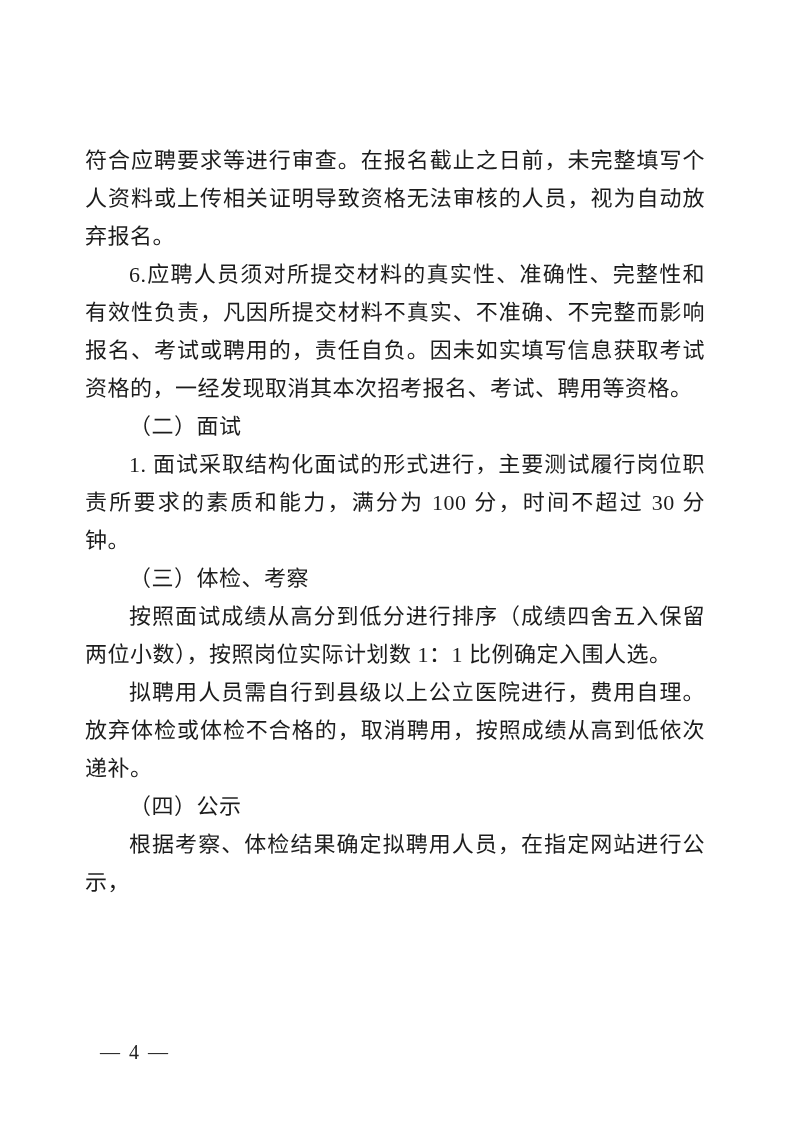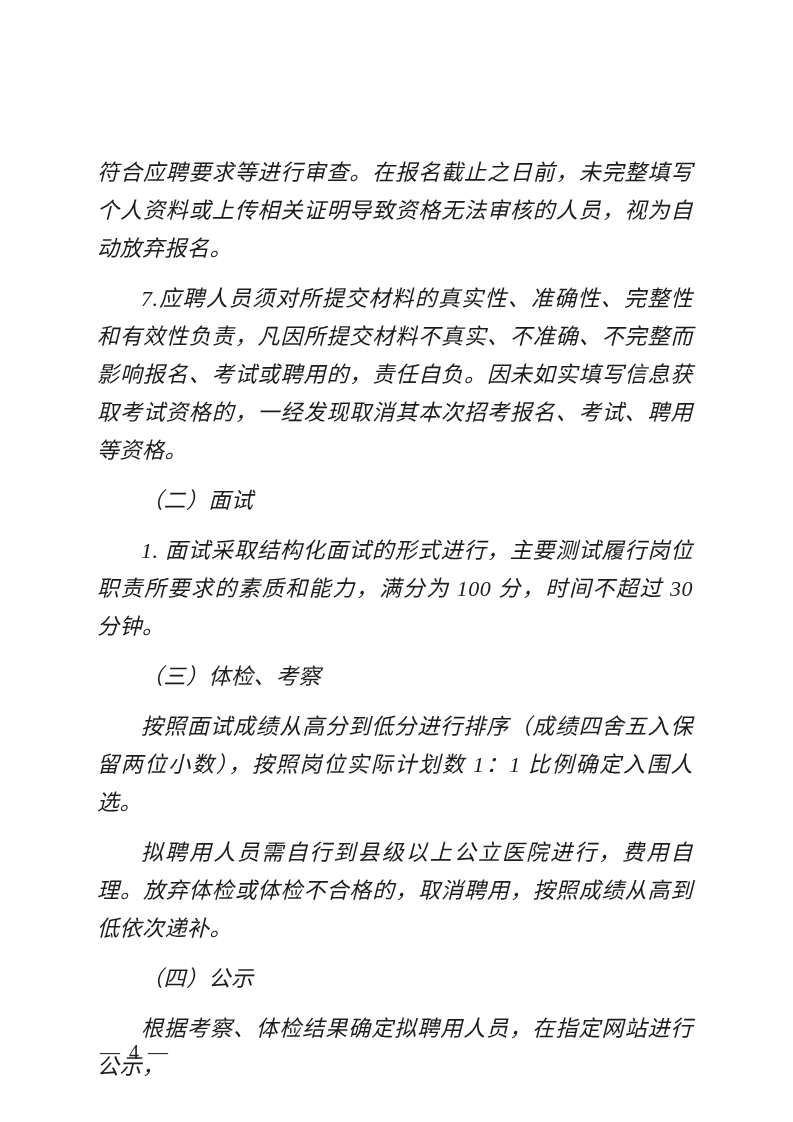--- a/index.html
+++ b/index.html
@@ -21,23 +21,22 @@
     left: 85px;
     top: 142px;
     width: 620px;
     font-size: 22px;
     line-height: 38px;
     text-align: justify;
     text-justify: inter-ideograph;
     letter-spacing: 0.5px;
   }
   .doc-body p {
-    margin: 12px;
+    margin: 0;
     padding: 0;
-    font-style: italic;
   }
   .doc-body p.indent {
     text-indent: 2em;
   }
   .doc-body p.heading {
     
     font-weight: normal;
   }
   .page-footer {
     position: absolute;
@@ -48,21 +47,21 @@
     letter-spacing: 2px;
     color: #222222;
   }
 </style>
 </head>
 <body>
 
 <div class="page">
   <div class="doc-body">
       <p class="body">符合应聘要求等进行审查。在报名截止之日前，未完整填写个人资料或上传相关证明导致资格无法审核的人员，视为自动放弃报名。</p>
-      <p class="body indent">7.应聘人员须对所提交材料的真实性、准确性、完整性和有效性负责，凡因所提交材料不真实、不准确、不完整而影响报名、考试或聘用的，责任自负。因未如实填写信息获取考试资格的，一经发现取消其本次招考报名、考试、聘用等资格。</p>
+      <p class="body indent">6.应聘人员须对所提交材料的真实性、准确性、完整性和有效性负责，凡因所提交材料不真实、不准确、不完整而影响报名、考试或聘用的，责任自负。因未如实填写信息获取考试资格的，一经发现取消其本次招考报名、考试、聘用等资格。</p>
       <p class="heading indent">（二）面试</p>
       <p class="body indent">1. 面试采取结构化面试的形式进行，主要测试履行岗位职责所要求的素质和能力，满分为 100 分，时间不超过 30 分钟。</p>
       <p class="heading indent">（三）体检、考察</p>
       <p class="body indent">按照面试成绩从高分到低分进行排序（成绩四舍五入保留两位小数），按照岗位实际计划数 1：1 比例确定入围人选。</p>
       <p class="body indent">拟聘用人员需自行到县级以上公立医院进行，费用自理。放弃体检或体检不合格的，取消聘用，按照成绩从高到低依次递补。</p>
       <p class="heading indent">（四）公示</p>
       <p class="body indent">根据考察、体检结果确定拟聘用人员，在指定网站进行公示，</p>
     </div>
   <div class="page-footer">— 4 —</div>
 </div>

